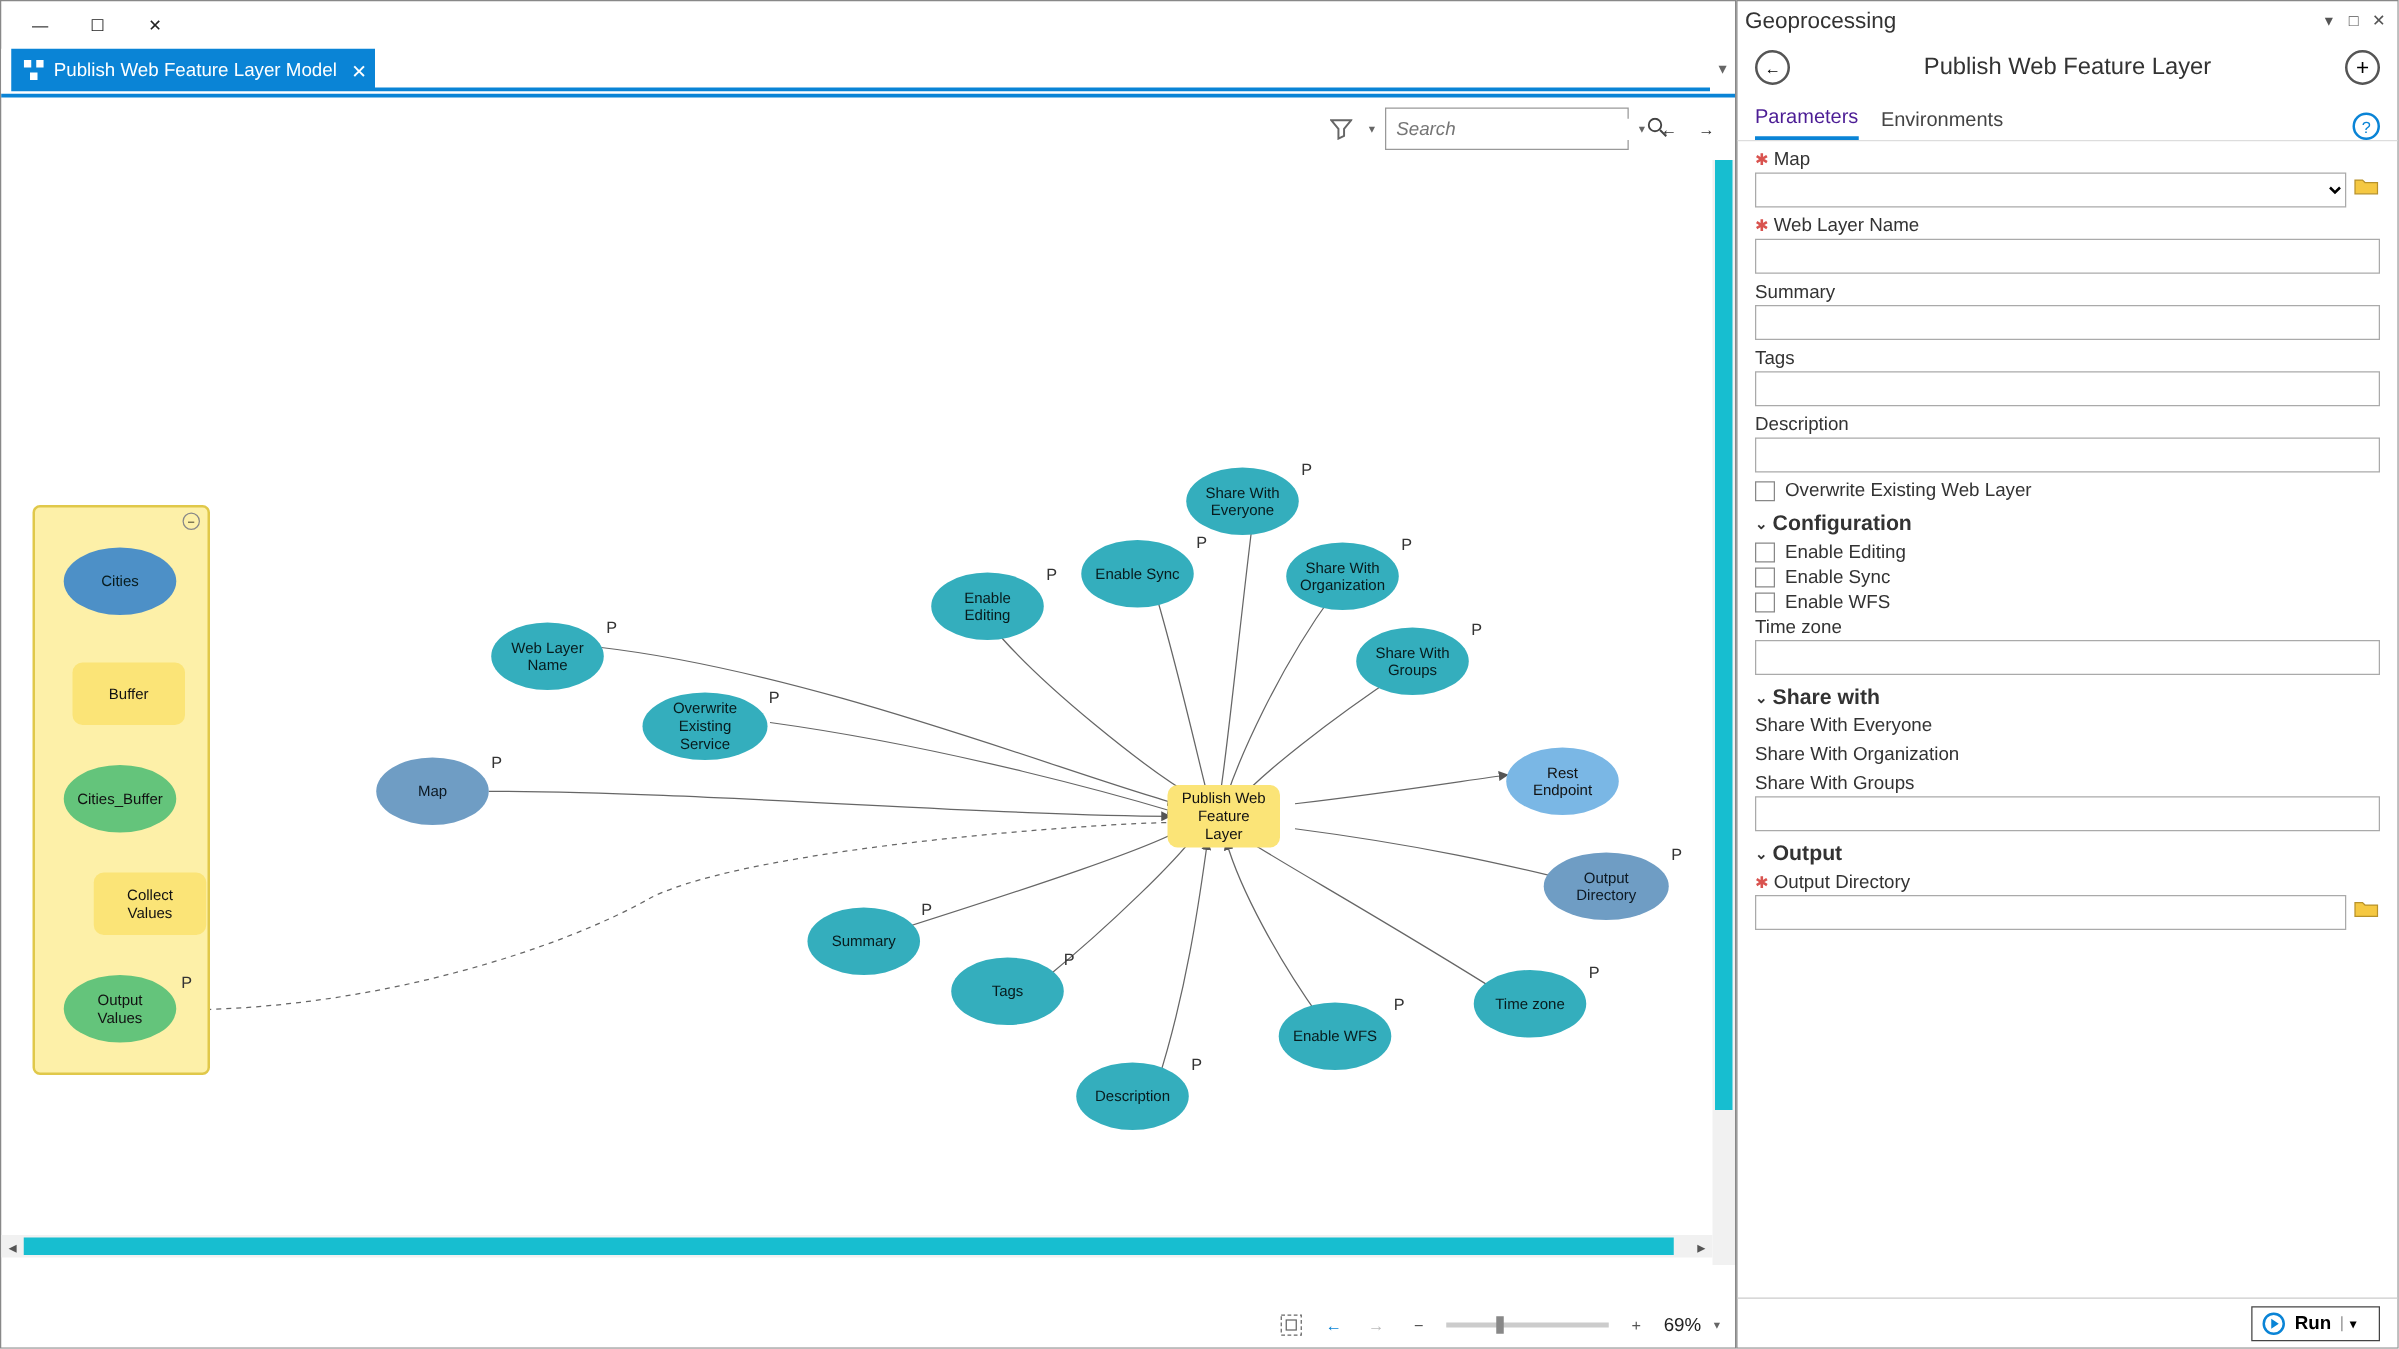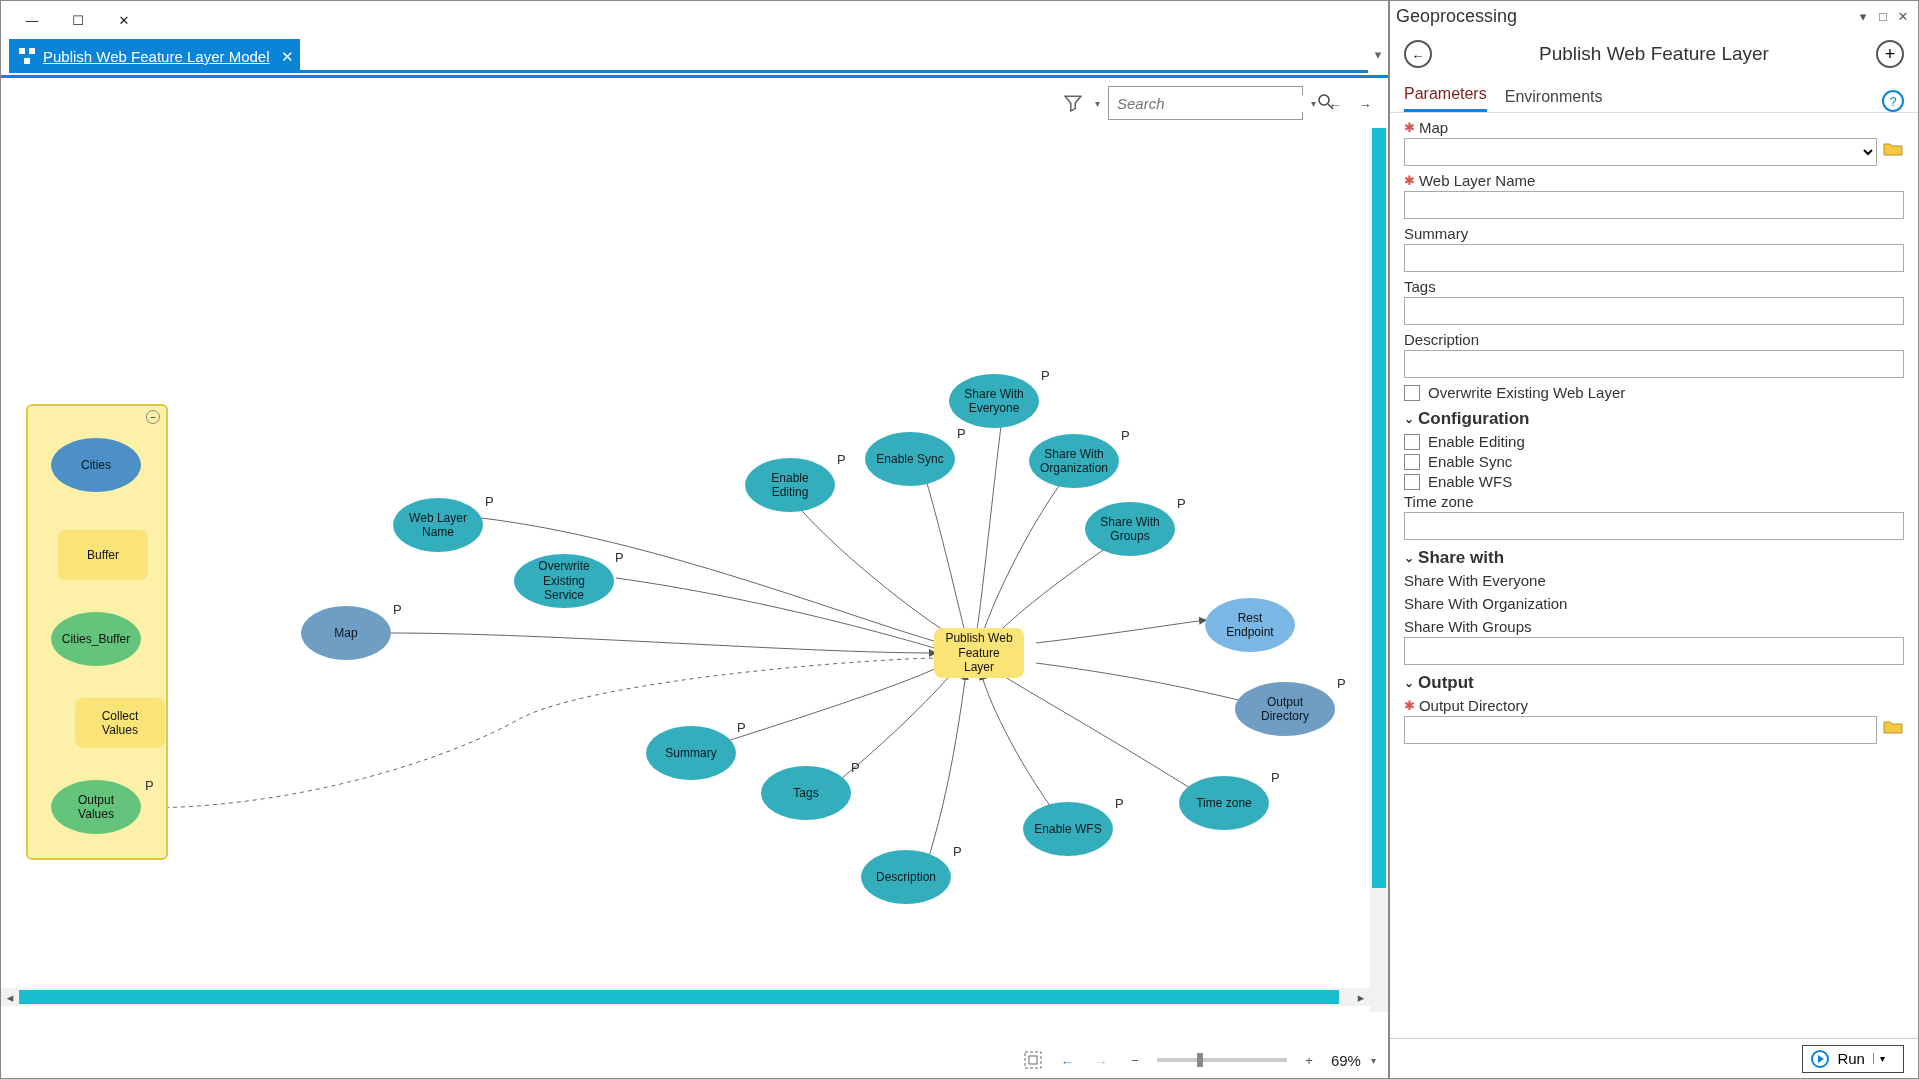--- a/index.html
+++ b/index.html
@@ -4,21 +4,21 @@
 <style>
 * { margin: 0; padding: 0; box-sizing: border-box; font-family: 'Segoe UI', Tahoma, sans-serif; }
 body { background: #fff; width: 1919px; height: 1079px; display: flex; overflow: hidden; font-size: 13px; }
 
 .left-window { width: 1389px; height: 1079px; border: 1px solid #888; display: flex; flex-direction: column; position: relative; }
 .titlebar { height: 38px; display: flex; align-items: center; padding: 0 8px; }
 .titlebar-title { flex: 1; font-size: 15px; color: #444; padding-left: 8px; }
 .titlebar-btn { width: 46px; height: 36px; display: flex; align-items: center; justify-content: center; color: #222; }
 
 .tabbar { height: 36px; background: #fff; display: flex; align-items: flex-start; padding: 0; }
-.tab-active { background: #0a84d6; color: #fff; height: 34px; display:flex; align-items:center; padding: 0 30px 0 10px; position: relative; font-size: 15px; margin-left:8px;text-decoration:underline;}
+.tab-active { background: #0a84d6; color: #fff; height: 34px; display:flex; align-items:center; padding: 0 30px 0 10px; position: relative; font-size: 15px; margin-left:8px;}
 .tab-icon { display:inline-block; width:16px;height:16px;margin-right:8px;}
 .tab-close { position:absolute; right:6px; top:9px; }
 .tab-strip { flex:1; border-top:3px solid #0a84d6; height:3px; margin-top:31px;}
 .tab-drop { width:20px; display:flex;align-items:center;justify-content:center; color:#666; margin-top:8px;}
 
 .canvas-wrap { flex:1; position:relative; overflow:hidden; border-top:3px solid #0a84d6;}
 .toolbar-top { position:absolute; top:8px; right:12px; display:flex; align-items:center; gap:8px; z-index:5;}
 .filter-btn { width:28px;height:26px;display:flex;align-items:center;justify-content:center;color:#555;}
 .search-box { width:195px; height:34px; border:1px solid #999; display:flex; align-items:center; padding:0 8px;}
 .search-box input { border:none; outline:none; flex:1; font-style:italic; color:#c2410c; font-size:15px;}
@@ -57,38 +57,38 @@
 .right-panel { flex:1; border:1px solid #888; display:flex; flex-direction:column;}
 .gp-titlebar { height:30px; display:flex; align-items:center; padding:0 6px; gap:2px;}
 .gp-title { flex:1; font-size:18px; color:#333;}
 .gp-smbtn { width:18px;height:18px;display:flex;align-items:center;justify-content:center;color:#555;}
 .gp-header { height:46px; display:flex; align-items:center; padding:0 14px; gap:10px;}
 .gp-back { width:28px;height:28px;border:2px solid #555;border-radius:50%;display:flex;align-items:center;justify-content:center;}
 .gp-tool-title { flex:1; text-align:center; font-size:19px; color:#333;}
 .gp-add { width:28px;height:28px;border:2px solid #555;border-radius:50%;display:flex;align-items:center;justify-content:center;font-size:18px;}
 .gp-tabs { height:36px; display:flex; align-items:flex-end; padding:0 14px; gap:18px; border-bottom:1px solid #ddd; position:relative;}
 .gp-tab { font-size:16px; color:#444; padding-bottom:6px; cursor:pointer;}
-.gp-tab.active { color:#7f1d1d; border-bottom:3px solid #0a84d6; font-weight:500;}
+.gp-tab.active { color:#4c1d95; border-bottom:3px solid #0a84d6; font-weight:500;}
 .gp-help { position:absolute; right:14px; width:22px;height:22px;border:2px solid #0a84d6;border-radius:50%;color:#0a84d6;display:flex;align-items:center;justify-content:center;font-size:13px;}
 
 .gp-body { flex:1; overflow-y:auto; padding:6px 14px 6px 14px; position:relative;}
 .gp-field { margin-bottom:6px;}
 .gp-label { font-size:15px; color:#333; margin-bottom:2px; display:flex; align-items:center; gap:4px;}
 .req-star { color:#d9534f; font-size:13px;}
 .gp-input { width:100%; height:28px; border:1px solid #aaa; padding:0 6px; font-size:14px;}
 .gp-input-row { display:flex; gap:6px; align-items:center;}
 .gp-browse { width:22px;height:22px; color:#c9a33b;}
 .gp-select { width:100%; height:28px; border:1px solid #aaa; padding:0 6px; font-size:14px; background:#fff;}
 .gp-check-row { display:flex; align-items:center; gap:8px; font-size:15px; color:#333; margin:3px 0;}
 .gp-check { width:16px;height:16px;border:1px solid #888;}
 .gp-section { display:flex; align-items:center; gap:4px; font-size:17px; font-weight:600; color:#333; margin:8px 0 4px 0;}
 .chev { font-size:12px;}
 
 .gp-footer { height:40px; display:flex; align-items:center; justify-content:flex-end; padding:0 14px; border-top:1px solid #ccc;}
-.run-btn { border:1px solid #444; height:28px; padding:0 18px 0 8px; display:flex; align-items:center; gap:8px; font-size:15px; position:relative; cursor:pointer;}
+.run-btn { border:1px solid #444; height:28px; padding:0 18px 0 8px; display:flex; align-items:center; gap:8px; font-size:15px; position:relative; cursor:pointer;font-weight:bold;}
 .run-play { width:18px;height:18px;border:2px solid #0a84d6;border-radius:50%;display:flex;align-items:center;justify-content:center;}
 .run-play::after{content:'';border-left:6px solid #0a84d6;border-top:4px solid transparent;border-bottom:4px solid transparent;margin-left:2px;}
 .run-drop { border-left:1px solid #888; padding-left:6px; font-size:10px;}
 
 svg.connector { position:absolute; inset:0; pointer-events:none;}
 </style>
 </head>
 <body>
 
 <div class="left-window">

